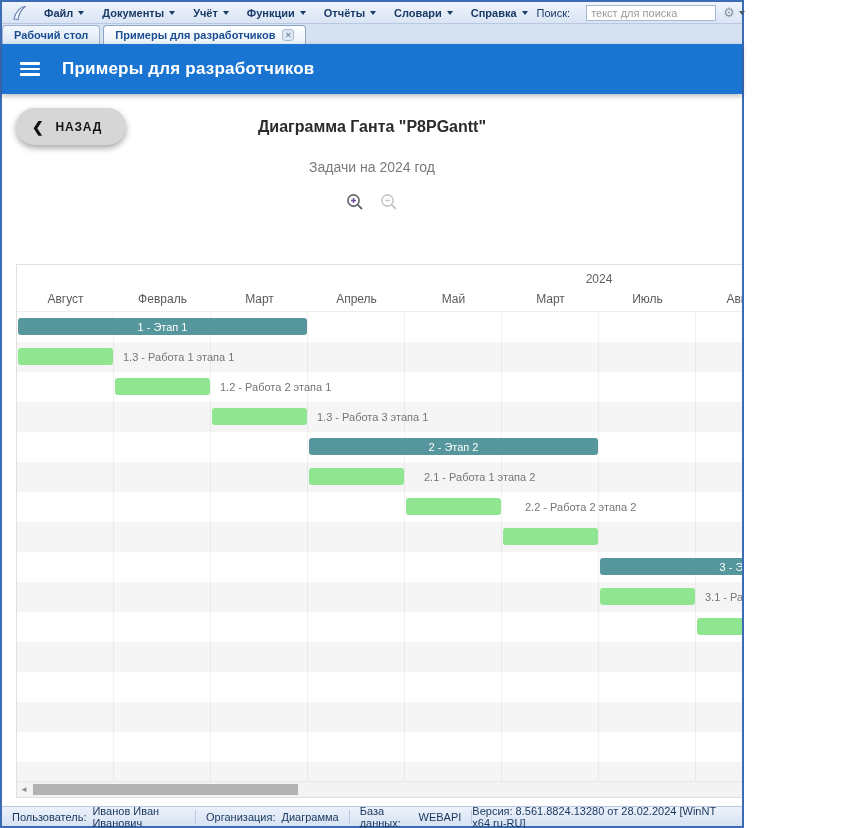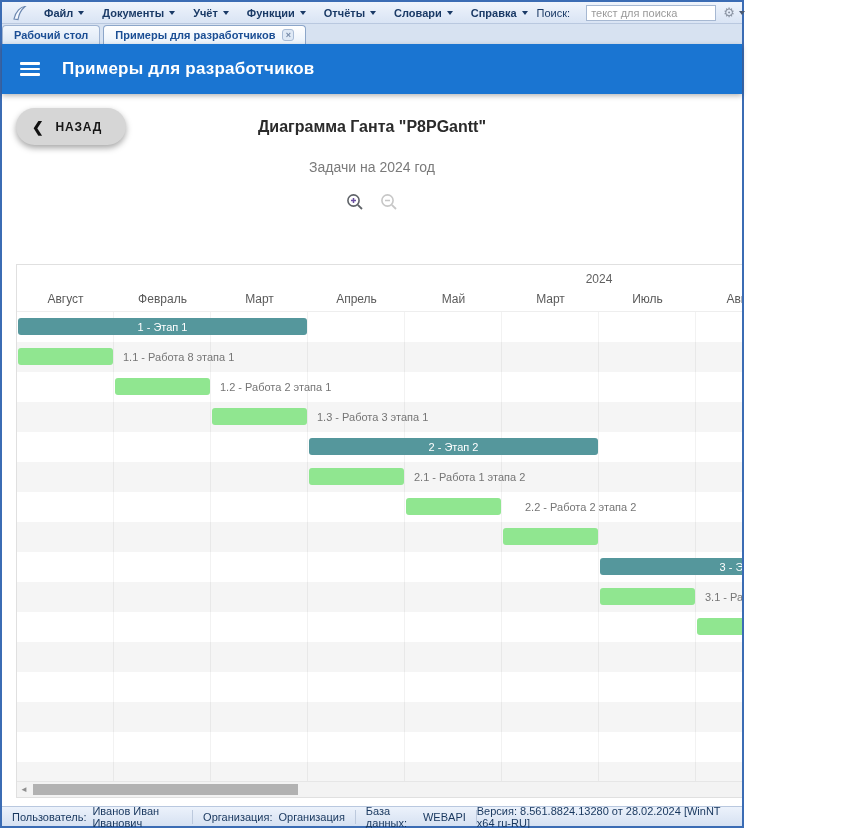--- a/index.html
+++ b/index.html
@@ -212,36 +212,36 @@
                 <div class="g-month">Июль</div>
                 <div class="g-month">Август</div>
                 <div class="g-month">Сентябрь</div>
               </div>
           </div>
           <div class="g-rows" id="g-rows">
               <div class="g-row" style="height: 30px;">
                 <div class="bar stage" style="left: 1px; width: 289px; background: rgb(85, 151, 156);">1 - Этап 1</div>
               </div>
               <div class="g-row alt" style="height: 30px; background: rgb(245, 245, 245);">
-                <div class="bar-label" style="left: 106px;">1.1 - Работа 8 этапа 1</div>
+                <div class="bar-label" style="left: 106px;">1.3 - Работа 1 этапа 1</div>
                 <div class="bar work" style="left: 1px; width: 95px; background: rgb(144, 230, 144);"></div>
               </div>
               <div class="g-row" style="height: 30px;">
                 <div class="bar-label" style="left: 203px;">1.2 - Работа 2 этапа 1</div>
                 <div class="bar work" style="left: 98px; width: 95px; background: rgb(144, 230, 144);"></div>
               </div>
               <div class="g-row alt" style="height: 30px; background: rgb(245, 245, 245);">
                 <div class="bar-label" style="left: 300px;">1.3 - Работа 3 этапа 1</div>
                 <div class="bar work" style="left: 195px; width: 95px; background: rgb(144, 230, 144);"></div>
               </div>
               <div class="g-row" style="height: 30px;">
                 <div class="bar stage" style="left: 292px; width: 289px; background: rgb(85, 151, 156);">2 - Этап 2</div>
               </div>
               <div class="g-row alt" style="height: 30px; background: rgb(245, 245, 245);">
-                <div class="bar-label" style="left: 397px;">2.1 - Работа 1 этапа 2</div>
+                <div class="bar-label" style="left: 407px;">2.1 - Работа 1 этапа 2</div>
                 <div class="bar work" style="left: 292px; width: 95px; background: rgb(144, 230, 144);"></div>
               </div>
               <div class="g-row" style="height: 30px;">
                 <div class="bar-label" style="left: 508px;">2.2 - Работа 2 этапа 2</div>
                 <div class="bar work" style="left: 389px; width: 95px; background: rgb(144, 230, 144);"></div>
               </div>
               <div class="g-row alt" style="height: 30px; background: rgb(245, 245, 245);">
                 <div class="bar work" style="left: 486px; width: 95px; background: rgb(144, 230, 144);"></div>
               </div>
               <div class="g-row" style="height: 30px;">
@@ -293,21 +293,21 @@
     </div>
   </div>
 
   <div class="statusbar">
     <span class="seg">
       <span>Пользователь:</span>
       <b>Иванов Иван Иванович</b>
     </span>
     <span class="seg">
       <span>Организация:</span>
-      <b>Организация</b>
+      <b>Диаграмма</b>
     </span>
     <span class="seg">
       <span>База данных:</span>
       <b>WEBAPI</b>
     </span>
     <span class="version">Версия: 8.561.8824.13280 от 28.02.2024 [WinNT x64 ru-RU]</span>
   </div>
 
 </div>
 

